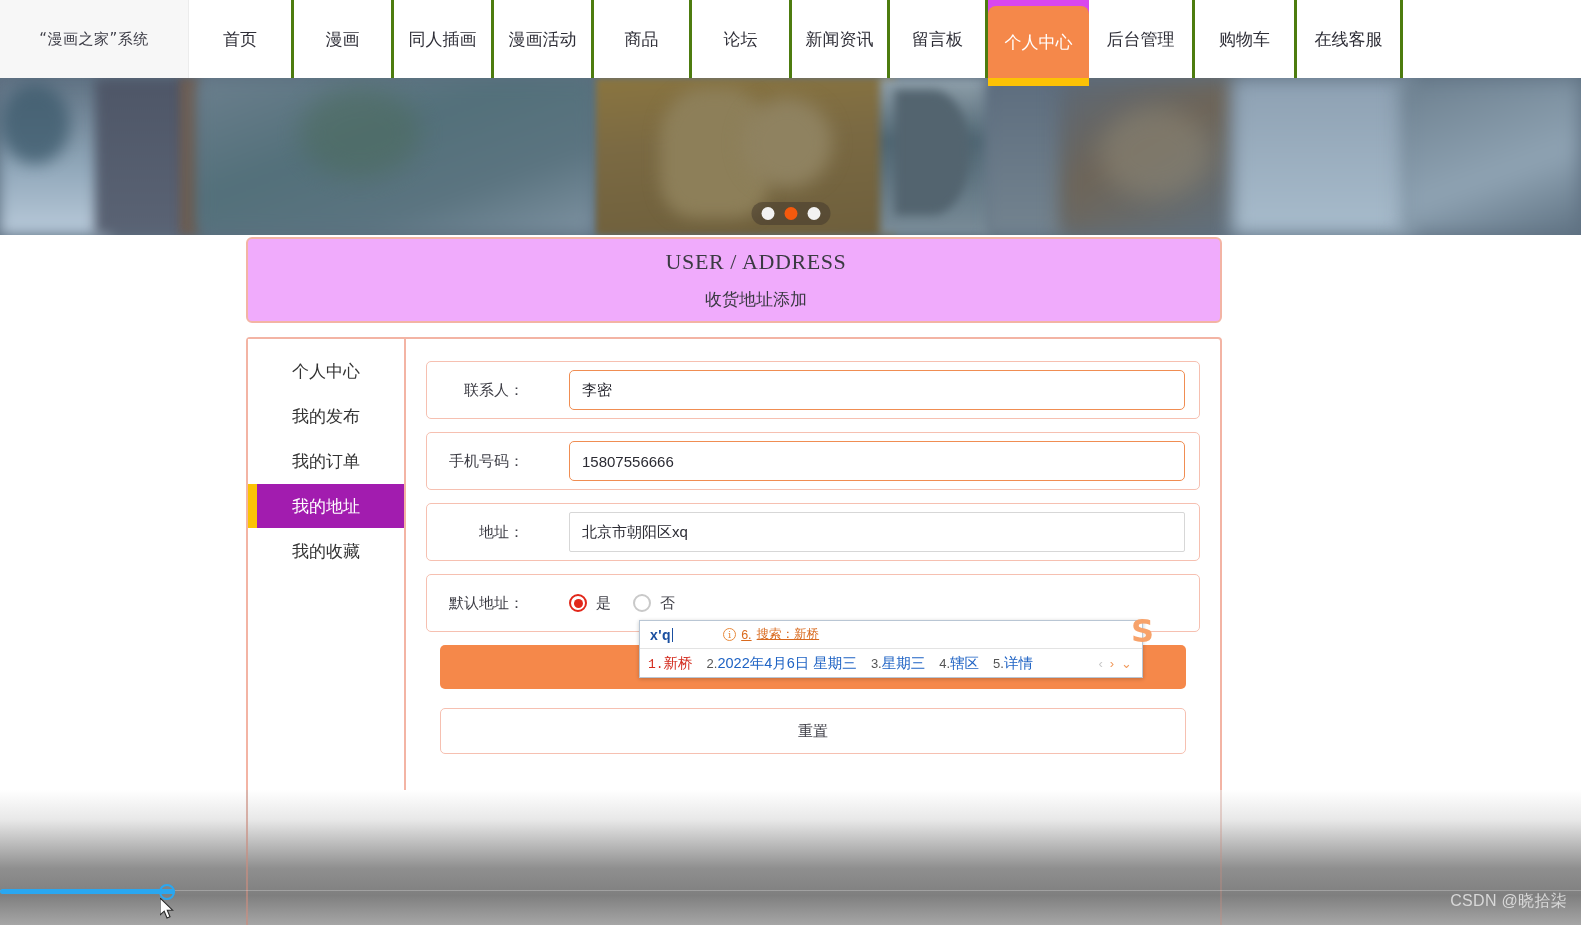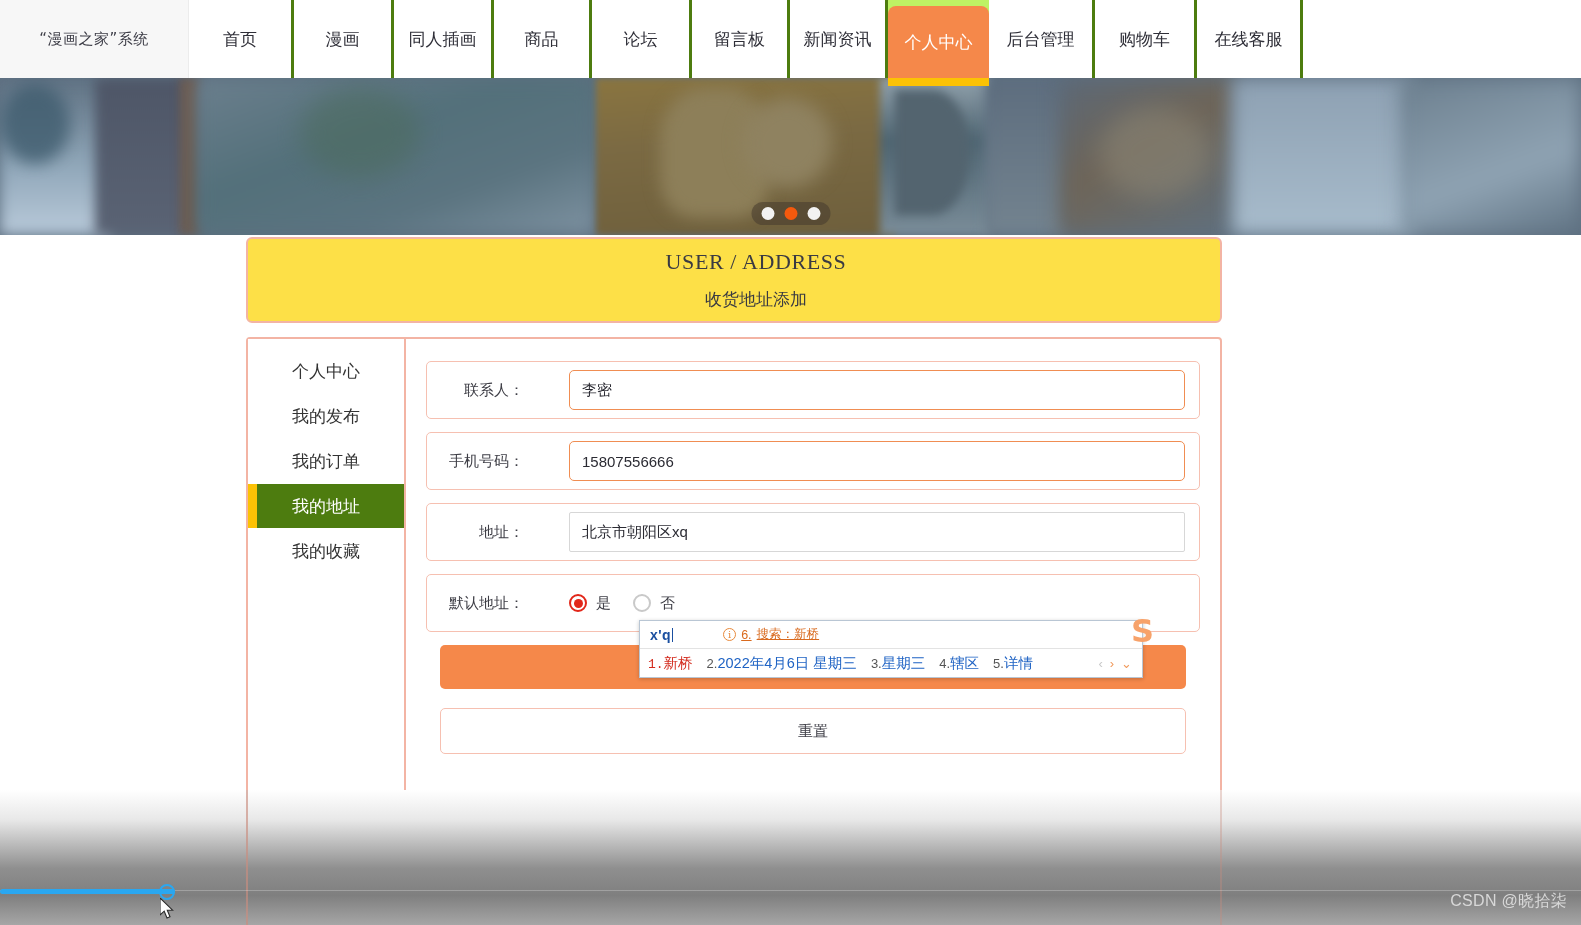--- a/index.html
+++ b/index.html
@@ -7,21 +7,21 @@
   html,body { width:1581px; height:925px; overflow:hidden; }
   body {
     font-family:"Liberation Sans","DejaVu Sans",sans-serif;
     background:#ffffff;
     position:relative;
   }
 
   
   .navbar{
     position:absolute; top:0; left:0; width:1581px; height:78px;
-    background:#bef264;
+    background:#d946ef;
     display:flex; align-items:stretch;
     z-index:40;
   }
   .nav-brand{
     width:188px; height:78px;
     background:#f7f7f7;
     display:flex; align-items:center; justify-content:center;
     font-size:15px; color:#3c3c46; letter-spacing:.5px;
     font-family:"DejaVu Sans","Liberation Sans",sans-serif;
   }
@@ -102,21 +102,21 @@
 
   
   .page{
     position:absolute; top:235px; left:0; width:1581px; height:690px;
     background:#ffffff;
   }
   .title-card{
     position:absolute; left:246px; top:2px; width:976px; height:86px;
     border:2px solid #f3b4a4;
     border-radius:6px;
-    background:#fde047;
+    background:#f0abfc;
     display:flex; flex-direction:column; align-items:center; justify-content:center;padding-left:44px;
   }
   .title-en{
     font-family:"Liberation Serif","DejaVu Serif",serif;
     font-size:22px; color:#3a3a42; letter-spacing:.6px;
   }
   .title-cn{
     font-size:17px; color:#3a3a42; margin-top:13px;
   }
 
@@ -134,21 +134,21 @@
     background:#ffffff;
   }
   .side-item{
     height:44px;
     display:flex; align-items:center; justify-content:center;
     font-size:17px; color:#333;
     cursor:pointer; position:relative;
     margin-bottom:1px;
   }
   .side-item.active{
-    background:#4d7c0f; color:#ffffff;font-family:Liberation Serif, serif;
+    background:#a21caf; color:#ffffff;font-family:Liberation Serif, serif;
   }
   .side-item.active::before{
     content:""; position:absolute; left:0; top:0; bottom:0; width:9px;
     background:#fcc205;
   }
 
   .form-area{ flex:1; padding:22px 20px 0 20px; position:relative; }
 
   .field-row{
     border:1px solid #f6c0b1;
@@ -311,31 +311,34 @@
   <div class="nav-items">
       <div class="nav-item" style="width: 106px;">
         <span>首页</span>
       </div>
       <div class="nav-item" style="width: 100px;">
         <span>漫画</span>
       </div>
       <div class="nav-item" style="width: 100px;">
         <span>同人插画</span>
       </div>
+      <div class="nav-item" style="width: 100px;">
+        <span>漫画活动</span>
+      </div>
       <div class="nav-item" style="width: 98px;">
         <span>商品</span>
       </div>
       <div class="nav-item" style="width: 100px;">
         <span>论坛</span>
       </div>
       <div class="nav-item" style="width: 98px;">
+        <span>新闻资讯</span>
+      </div>
+      <div class="nav-item" style="width: 98px;">
         <span>留言板</span>
-      </div>
-      <div class="nav-item" style="width: 98px;">
-        <span>新闻资讯</span>
       </div>
       <div class="nav-item active" style="width: 101px;">
         <span>个人中心</span>
       </div>
       <div class="nav-item" style="width: 106px;">
         <span>后台管理</span>
       </div>
       <div class="nav-item" style="width: 102px;">
         <span>购物车</span>
       </div>

